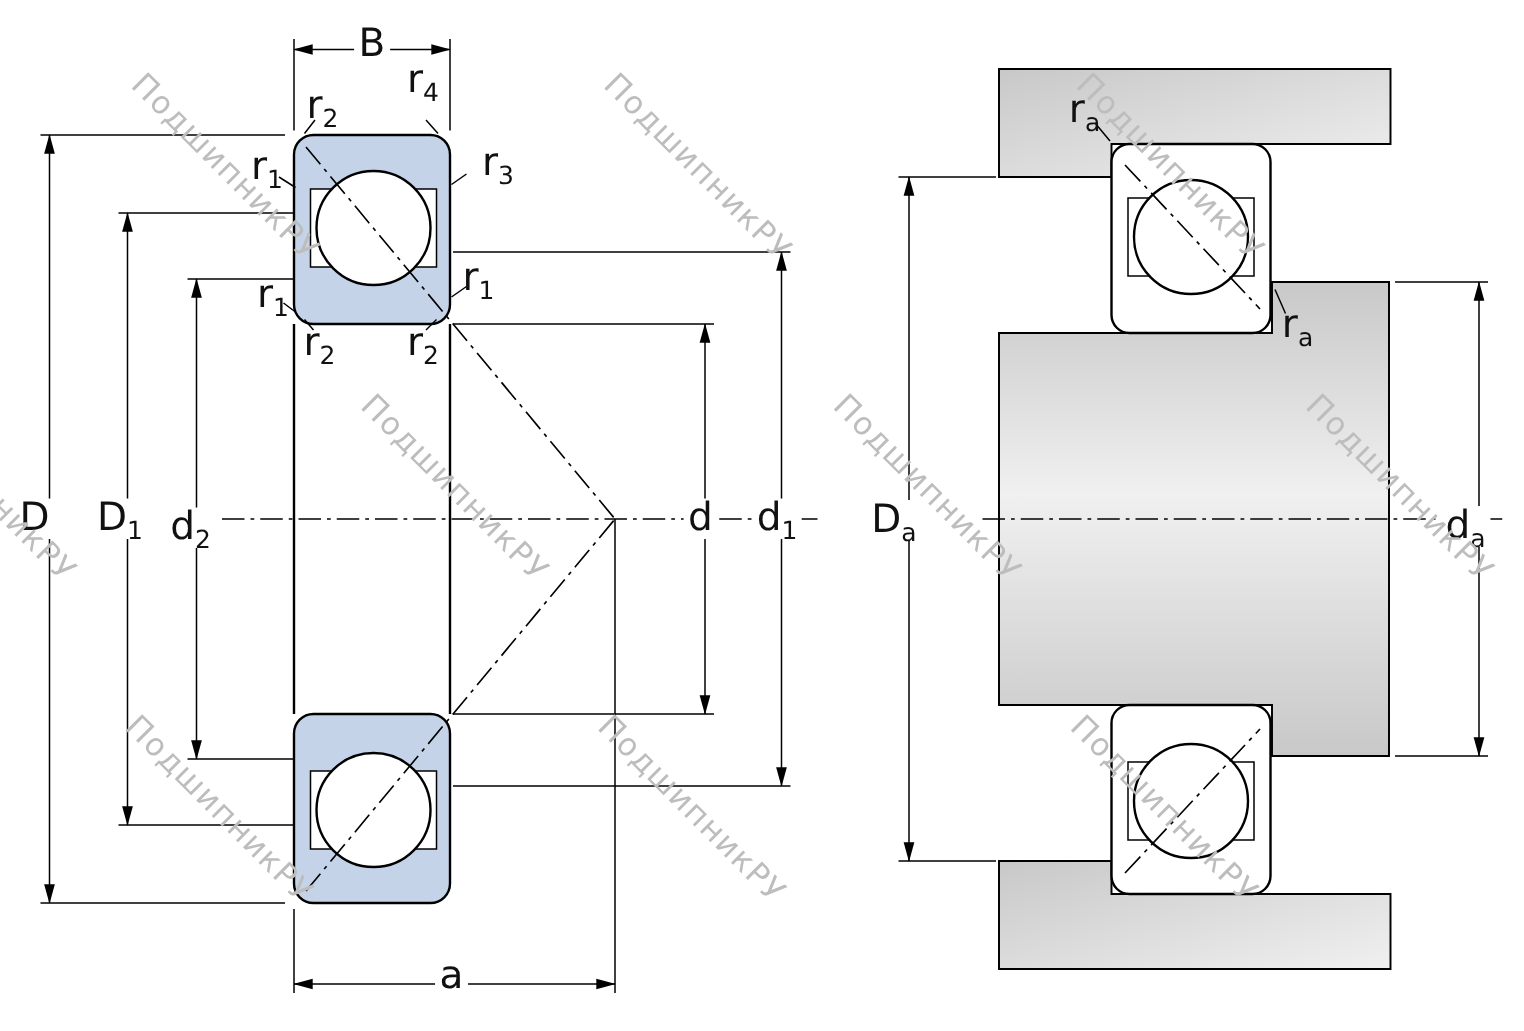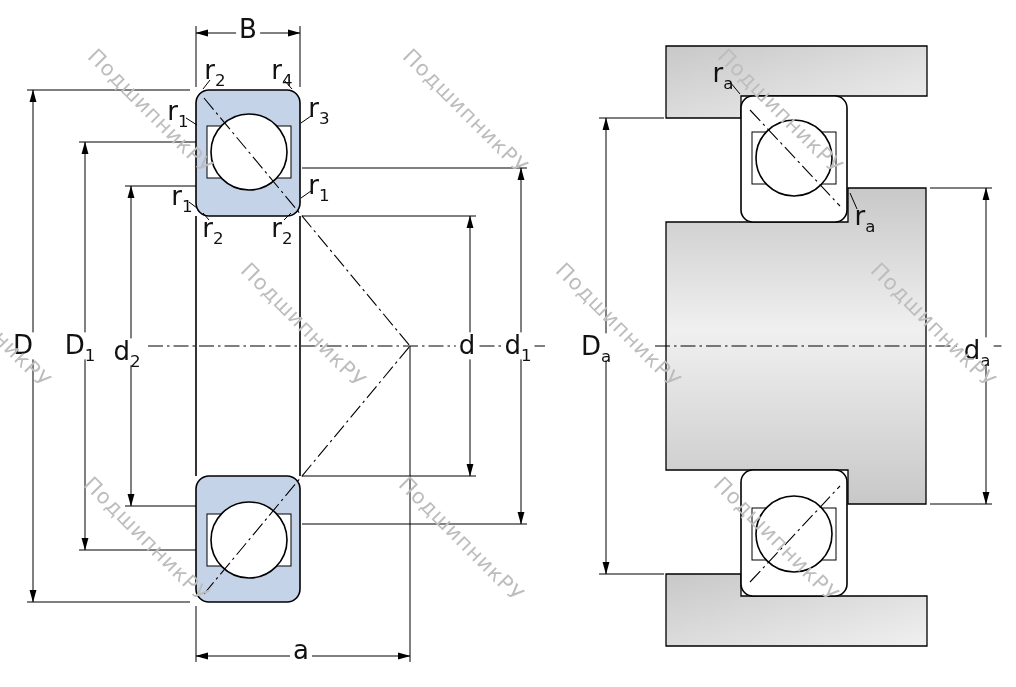--- a/index.html
+++ b/index.html
@@ -148,23 +148,23 @@
 
 <div class="lbl onl" style="left:248px;top:30px"><span>B</span><sub></sub></div>
 <div class="lbl onl" style="left:23px;top:346px"><span>D</span><sub></sub></div>
 <div class="lbl onl" style="left:80px;top:346px"><span>D</span><sub>1</sub></div>
 <div class="lbl onl" style="left:127px;top:352px"><span>d</span><sub>2</sub></div>
 <div class="lbl onl" style="left:467px;top:346px"><span>d</span><sub></sub></div>
 <div class="lbl onl" style="left:518px;top:346px"><span>d</span><sub>1</sub></div>
 <div class="lbl onl" style="left:301px;top:651px"><span>a</span><sub></sub></div>
 
 <div class="lbl" style="left:215px;top:71px"><span>r</span><sub>2</sub></div>
-<div class="lbl" style="left:282px;top:71px"><span>r</span><sub>4</sub></div>
+<div class="lbl" style="left:282px;top:54px"><span>r</span><sub>4</sub></div>
 <div class="lbl" style="left:178px;top:112px"><span>r</span><sub>1</sub></div>
-<div class="lbl" style="left:319px;top:109px"><span>r</span><sub>3</sub></div>
+<div class="lbl" style="left:332px;top:109px"><span>r</span><sub>3</sub></div>
 <div class="lbl" style="left:182px;top:197px"><span>r</span><sub>1</sub></div>
 <div class="lbl" style="left:319px;top:186px"><span>r</span><sub>1</sub></div>
 <div class="lbl" style="left:213px;top:229px"><span>r</span><sub>2</sub></div>
 <div class="lbl" style="left:282px;top:229px"><span>r</span><sub>2</sub></div>
 
 <div class="lbl" style="left:723px;top:74px"><span>r</span><sub>a</sub></div>
 <div class="lbl" style="left:865px;top:217px"><span>r</span><sub>a</sub></div>
 <div class="lbl onl" style="left:596px;top:347px"><span>D</span><sub>a</sub></div>
 <div class="lbl onl" style="left:977px;top:351px"><span>d</span><sub>a</sub></div>
 

